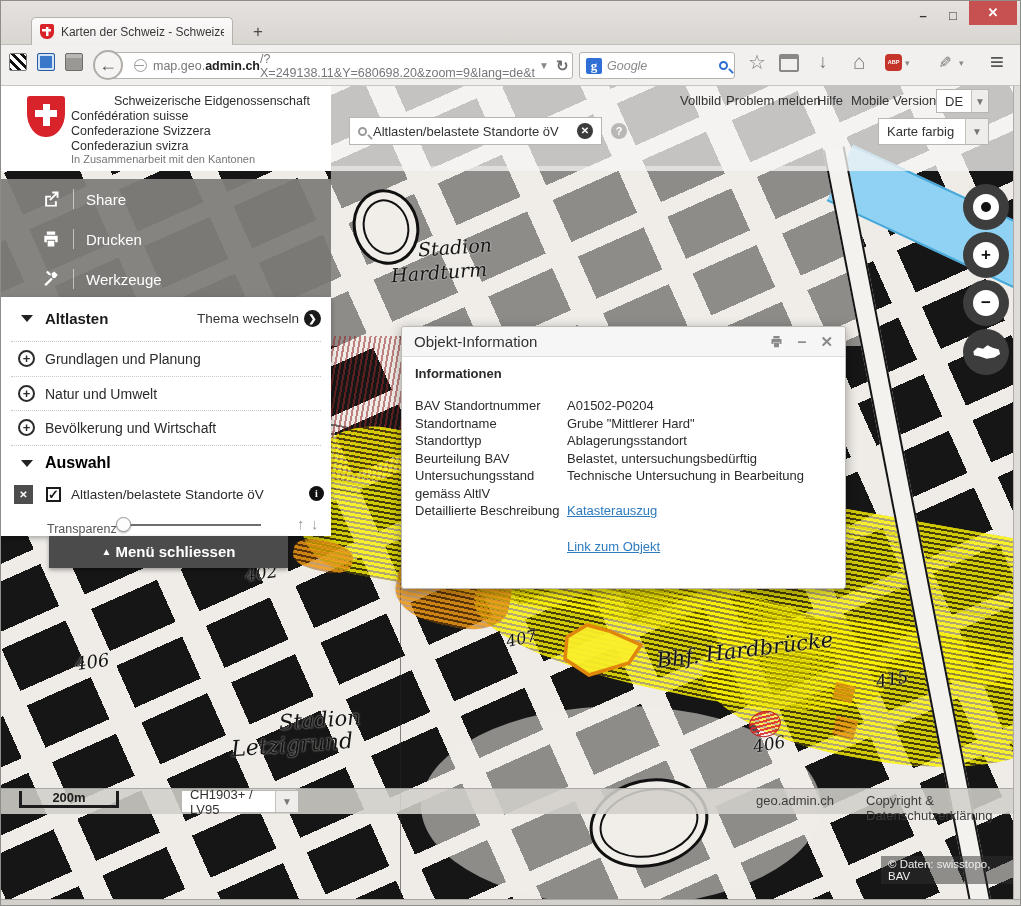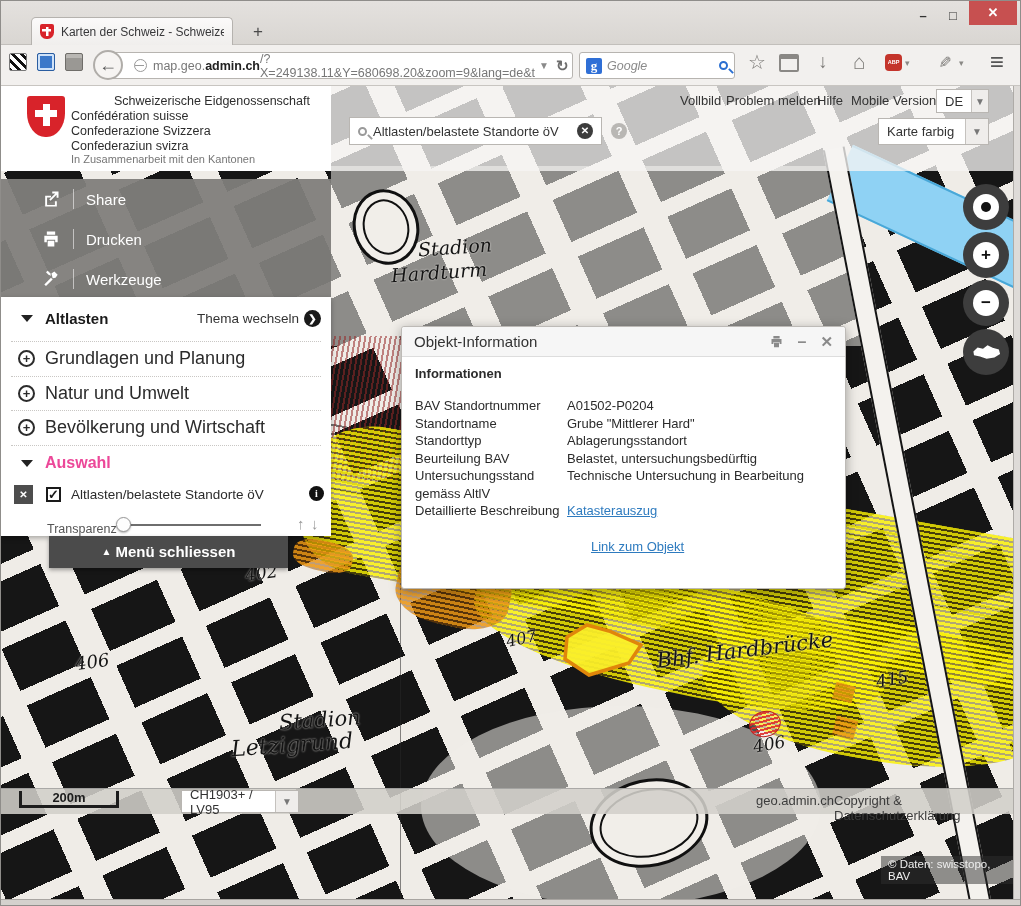--- a/index.html
+++ b/index.html
@@ -73,23 +73,23 @@
   .smenu .ic{width:20px;height:20px;margin-left:40px;fill:#fff;}
   .smenu .bar{width:1px;height:20px;background:rgba(255,255,255,0.55);margin:0 12px;}
   .smenu .lbl{font-size:15px;}
   .panel{left:0;top:296px;width:330px;height:239px;background:#fff;box-shadow:0 2px 5px rgba(0,0,0,0.3);z-index:21;}
   .prow{position:absolute;left:0;width:330px;display:flex;align-items:center;}
   .caret-b{width:0;height:0;border-left:6px solid transparent;border-right:6px solid transparent;border-top:7px solid #222;margin:0 12px 0 20px;}
   .geok{font-size:15px;font-weight:bold;color:#1a1a1a;}
   .theme{margin-left:auto;margin-right:10px;display:flex;align-items:center;gap:5px;font-size:13.5px;color:#333;}
   .circ-arrow{width:17px;height:17px;background:#1a1a1a;border-radius:50%;color:#fff;font-size:10px;font-weight:bold;text-align:center;line-height:17px;}
   .plus-c{width:17px;height:17px;border:2px solid #2b2b2b;border-radius:50%;color:#2b2b2b;font-size:13px;font-weight:bold;text-align:center;line-height:13px;margin:0 10px 0 17px;flex:none;}
-  .cat{font-size:18px;color:#2b2b2b;}
+  .cat{font-size:14px;color:#2b2b2b;}
   .sep{position:absolute;left:10px;width:310px;border-top:1px dotted #c9c7c4;}
-  .ausw{font-size:16px;font-weight:bold;color:#ec4899;}
+  .ausw{font-size:16px;font-weight:bold;color:#000000;}
   .rmbtn{position:absolute;left:13px;top:6px;width:19px;height:19px;background:#4d4d4d;color:#fff;font-size:10px;font-weight:bold;text-align:center;line-height:19px;}
   .cbx{position:absolute;left:45px;top:8px;width:15px;height:15px;border:2px solid #1a1a1a;font-size:13px;font-weight:bold;line-height:12px;text-align:center;color:#1a1a1a;}
   .layer-name{position:absolute;left:70px;top:8px;font-size:13.5px;color:#2b2b2b;}
   .info-i{position:absolute;left:308px;top:7px;width:15px;height:15px;background:#111;border-radius:50%;color:#fff;font-size:10px;font-weight:bold;font-family:"Liberation Serif",serif;text-align:center;line-height:15px;}
   .transp{position:absolute;left:46px;top:37px;font-size:12.5px;color:#555;margin-top:6px;}
   .track{position:absolute;left:118px;top:45px;width:142px;height:2px;background:#6e6e6e;}
   .thumb{position:absolute;left:115px;top:38px;width:15px;height:15px;background:#fdfdfd;border:1px solid #999;border-radius:50%;box-shadow:0 1px 2px rgba(0,0,0,.3);}
   .updn{position:absolute;top:36px;font-size:15px;font-weight:bold;color:#9b9b9b;}
   .closebtn{left:48px;top:535px;width:239px;height:32px;background:#4b4b4b;color:#fff;font-size:15px;font-weight:bold;text-align:center;line-height:32px;z-index:21;box-shadow:0 2px 4px rgba(0,0,0,.35);}
   .closebtn .up{font-size:10px;vertical-align:2px;margin-right:4px;}
@@ -102,21 +102,21 @@
   .pop-ic svg{fill:#8a8a8a;}
   .pop-min{font-size:16px;font-weight:bold;line-height:10px;}
   .pop-x{font-size:15px;font-weight:bold;}
   .pop-sub{background:#e9e9e9;padding:8px 13px;font-size:13px;color:#2b2b2b;line-height:1.4;}
   .pop-body{padding:9px 13px;font-size:13px;color:#2b2b2b;}
   .sect{font-weight:bold;margin-bottom:16px;}
   .ir{display:flex;line-height:17.5px;}
   .il{width:152px;flex:none;}
   .iv{flex:1;}
   a.lnk{color:#2e7bbf;text-decoration:underline;}
-  .objlink{margin-top:18px;gap:24px;}
+  .objlink{margin-top:18px;}
 
   
   #map{left:0;top:85px;width:1021px;height:813px;overflow:hidden;background:#efece7;}
   .blocks{left:-300px;top:-320px;width:1700px;height:1500px;transform:rotate(-24deg);
     background-image:
       repeating-linear-gradient(0deg, rgba(239,237,232,0) 0 46px, #efece7 46px 62px),
       repeating-linear-gradient(90deg, #161616 0 72px, #efece7 72px 98px, #161616 98px 168px, #efece7 168px 196px);}
   .lt{background:rgba(240,238,233,0.55);}
   .river{left:822px;top:132px;width:360px;height:62px;background:#8fd2f4;border-top:2px solid #49a8d8;border-bottom:2px solid #49a8d8;transform:rotate(25deg);z-index:3;}
   .oval{border:3px solid #101010;border-radius:50%;background:#f1eee9;z-index:3;}
@@ -380,17 +380,17 @@
       <span class="ch"></span>
     </div>
 
   <div class="abs footer"></div>
   <div class="abs scale">200m</div>
   <div class="abs sel proj-sel">
     <span class="txt">CH1903+ / LV95</span>
     <span class="chev">▼</span>
   </div>
   <span class="abs flink" style="left:755px;">geo.admin.ch</span>
-  <span class="abs flink" style="left:833px;">Copyright &amp; Datenschutzerklärung</span>
+  <span class="abs flink" style="left:865px;">Copyright &amp; Datenschutzerklärung</span>
 
   <div class="abs win-right"></div>
   <div class="abs win-bottom"></div>
 </div>
 
 </body></html>

